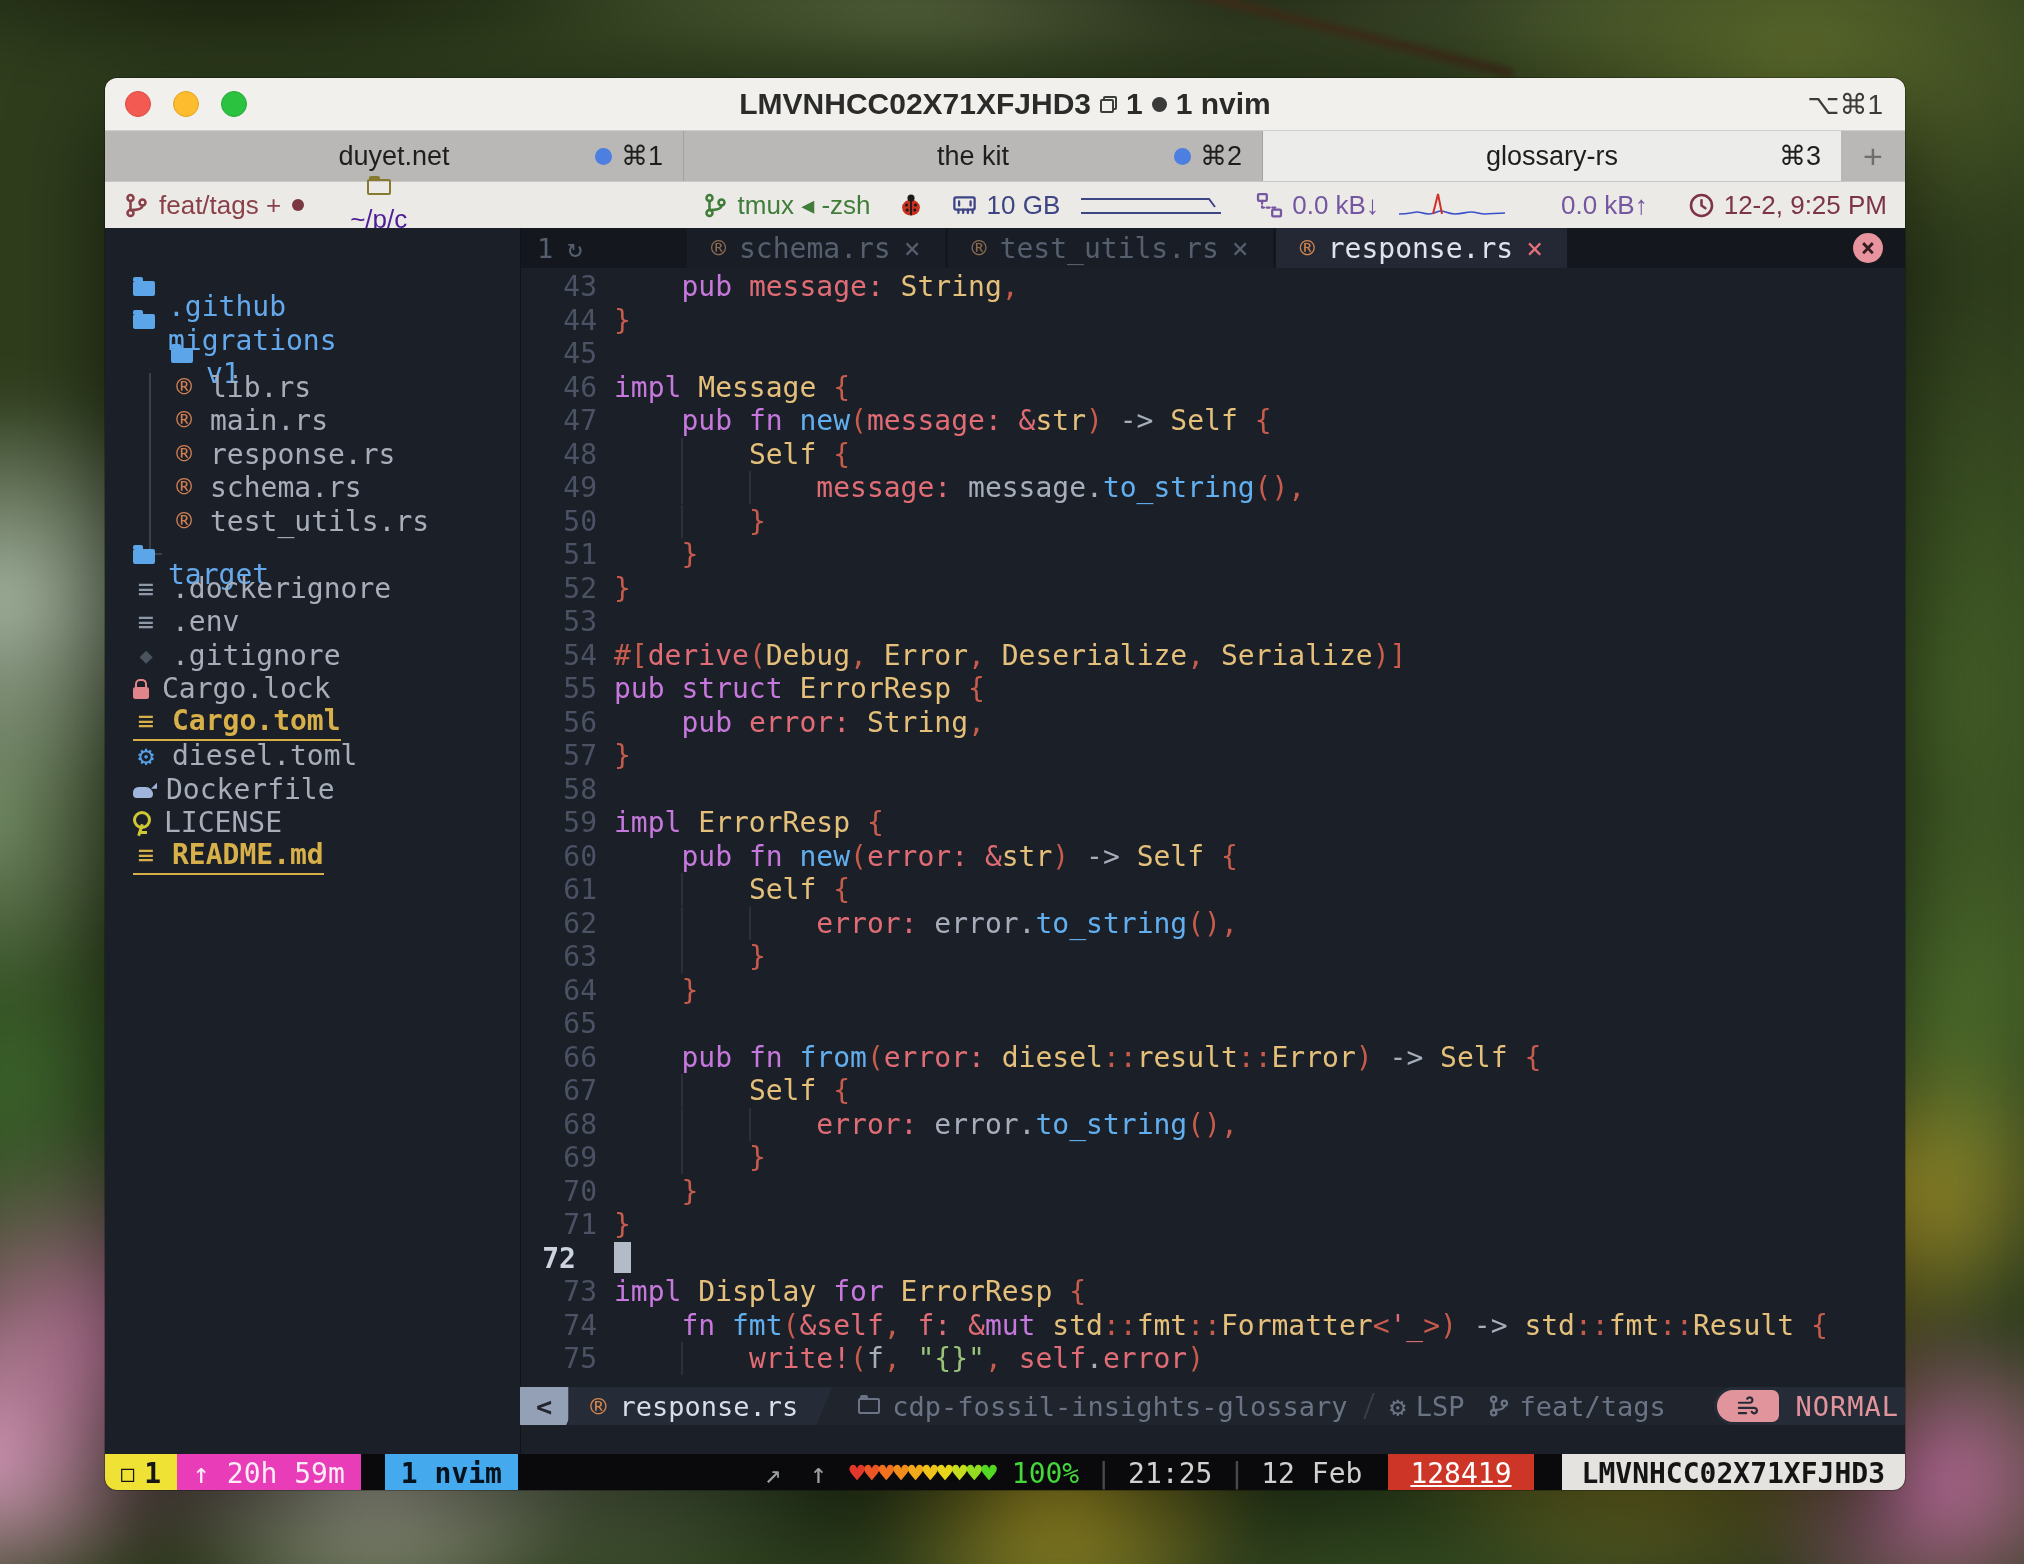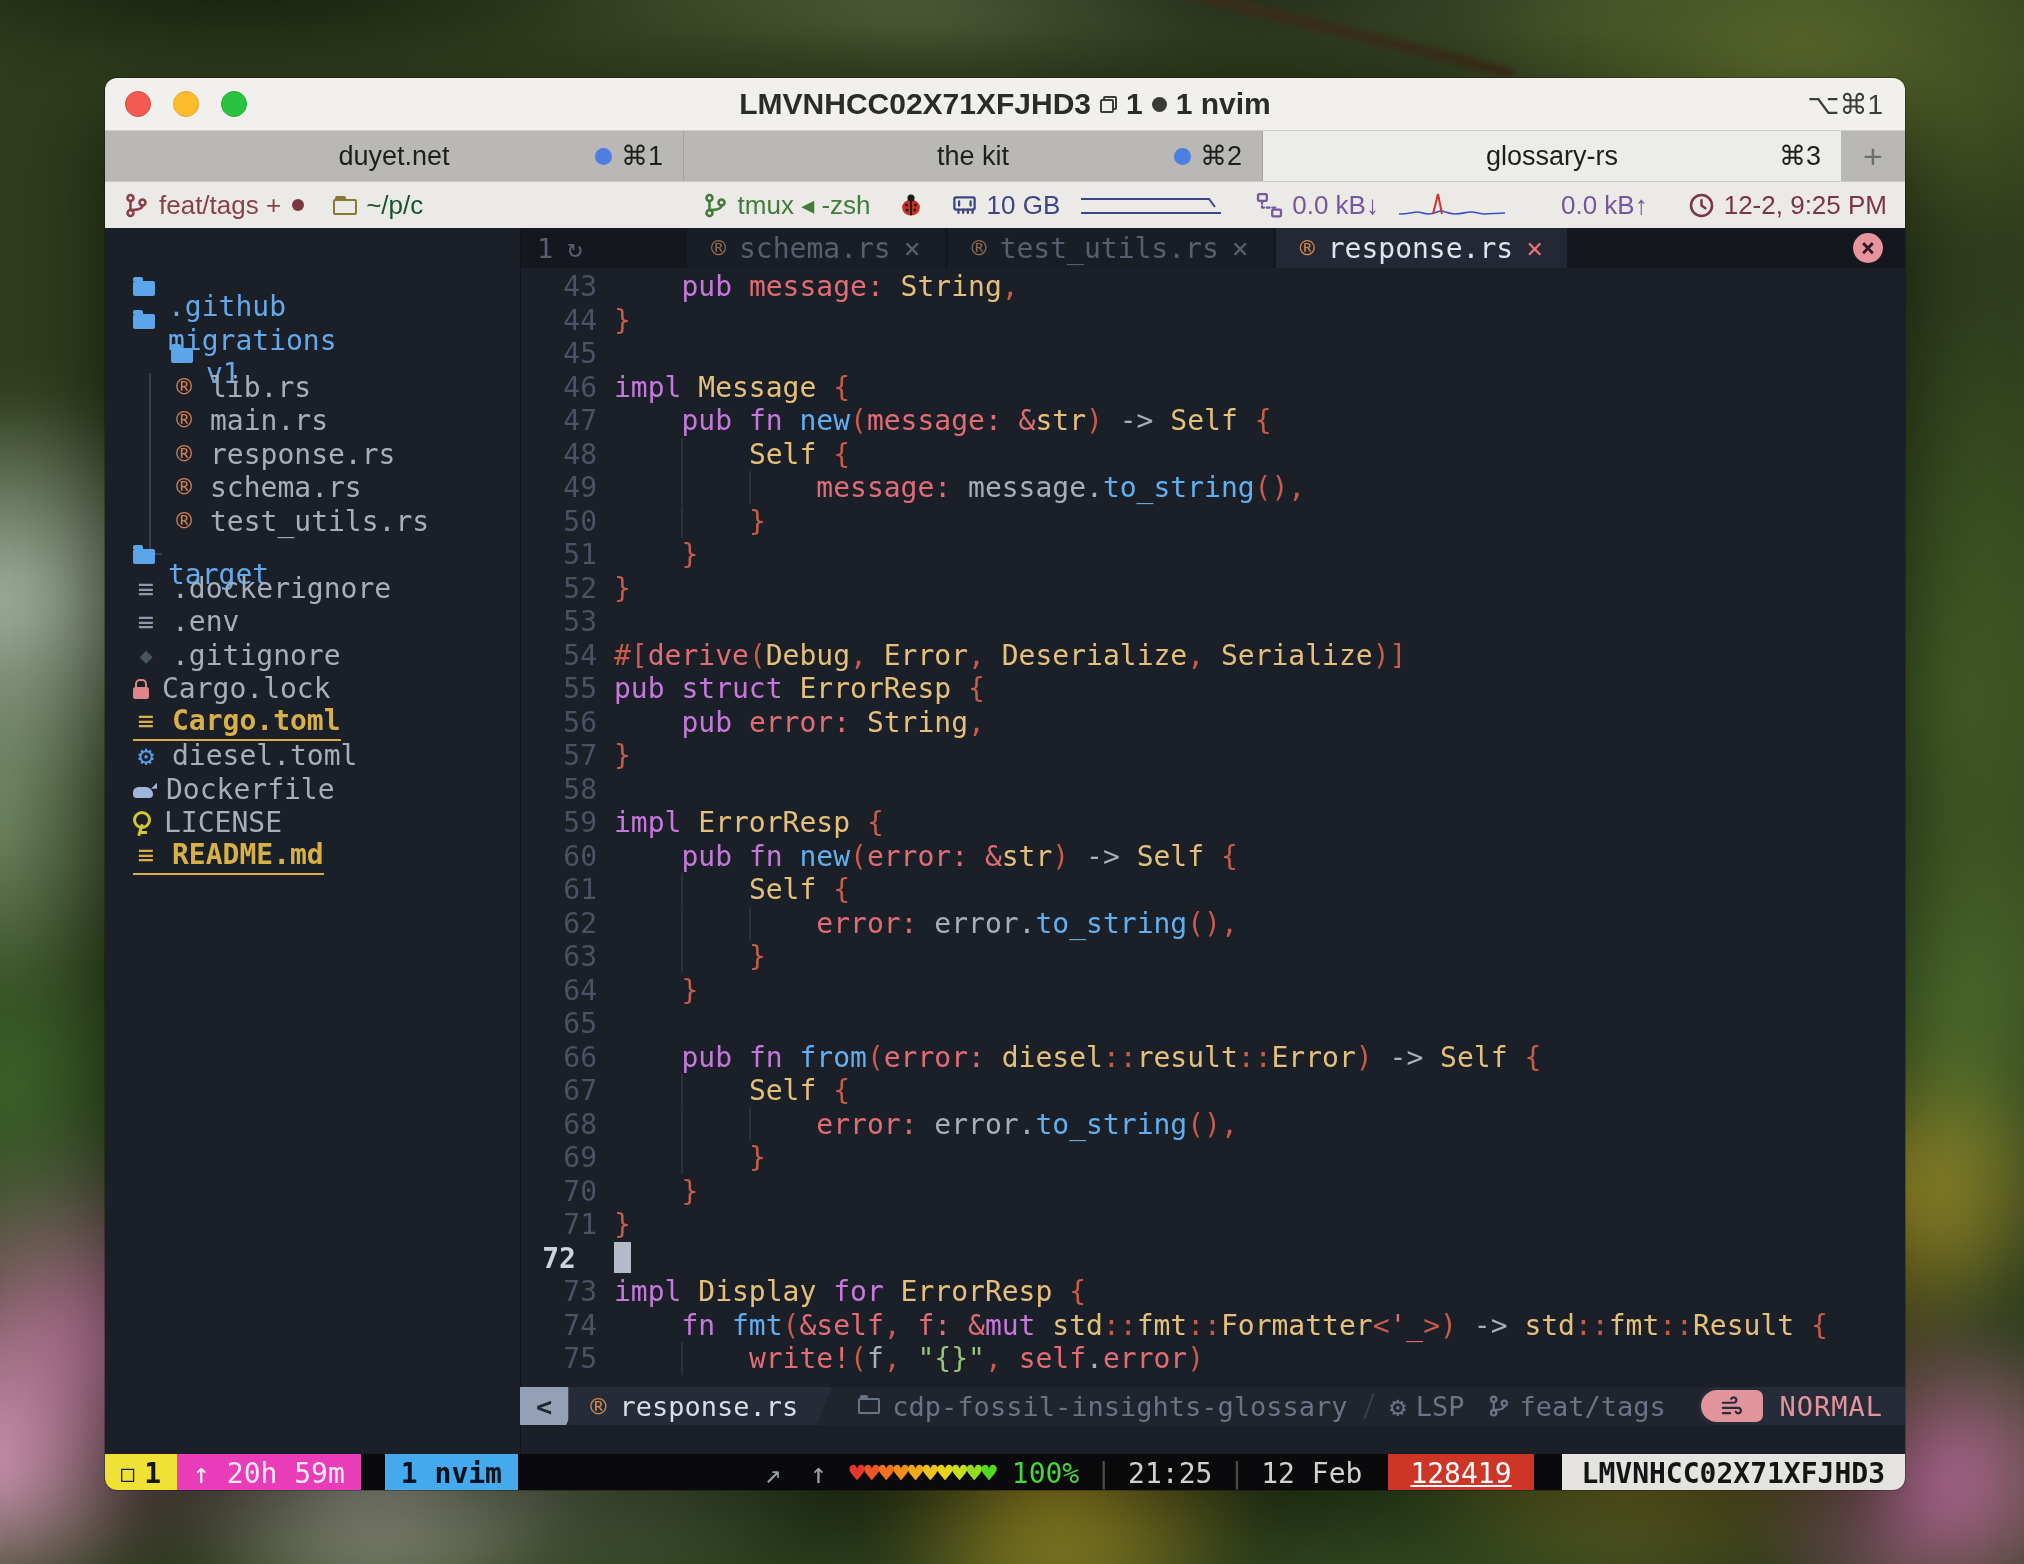--- a/index.html
+++ b/index.html
@@ -56,21 +56,21 @@
   .tab-label{position:absolute;left:0;right:0;text-align:center;}
   .tab-right{position:absolute;right:20px;display:flex;align-items:center;gap:9px;}
   .tab-dot{width:17px;height:17px;border-radius:50%;background:#4d7fe0;}
   .tab-plus{width:64px;background:#b9b8b6;display:flex;align-items:center;justify-content:center;font-size:34px;color:#6e6e6c;}
 
   
   .statusbar{height:46px;background:#eceae7;border-top:1px solid #c8c7c4;display:flex;align-items:center;font-size:26px;padding:0 18px;}
   .sb{display:flex;align-items:center;gap:9px;white-space:nowrap;}
   .sb-git{color:#8a4048;}
   .sb-dot{width:12px;height:12px;border-radius:50%;background:#7c3840;display:inline-block;margin-left:2px;}
-  .sb-path{color:#14532d;margin-left:29px;}
+  .sb-path{color:#4c1d95;margin-left:46px;flex-direction:column;}
   .sb-shell{color:#3f7d39;margin-left:auto;}
   .sb-bug{margin-left:26px;}
   .sb-mem{color:#3e4584;margin-left:26px;}
   .sb-net{color:#7457a0;margin-left:30px;}
   .sb-up{color:#7457a0;margin-left:26px;}
   .sb-clock{color:#7c3448;margin-left:40px;}
   .sb-graph{margin-left:16px;}
   .oicon{width:27px;height:27px;}
   .oicon *{fill:none;stroke:currentColor;stroke-width:1.7;stroke-linecap:round;stroke-linejoin:round;}
   .folder-glyph{width:24px;height:16px;background:#857a30;border-radius:2px;position:relative;display:inline-block;margin-top:3px;
@@ -145,21 +145,21 @@
     clip-path:polygon(0 0,100% 0,calc(100% - 16px) 100%,0 100%);}
   .sl-file{height:100%;background:#262c37;display:flex;align-items:center;gap:13px;padding:0 34px 0 22px;color:#d9dee8;margin-left:-14px;
     clip-path:polygon(0 0,100% 0,calc(100% - 16px) 100%,0 100%);}
   .sl-file .bicon{color:#d1854f;}
   .sl-proj{display:flex;align-items:center;gap:12px;margin-left:26px;}
   .sl-folder{width:18px;height:12px;border:2.5px solid #6b7484;border-radius:2px;position:relative;display:inline-block;}
   .sl-folder::before{content:"";position:absolute;top:-5px;left:0;width:8px;height:3px;background:#6b7484;border-radius:2px 2px 0 0;}
   .slash{width:2px;height:26px;background:#39404d;transform:skewX(-20deg);margin:0 20px;}
   .sl-lsp{display:flex;align-items:center;gap:10px;}
   .sl-branch{display:flex;align-items:center;gap:9px;margin-left:22px;}
-  .sl-mode{margin-left:auto;height:100%;background:#262c37;border-radius:19px 0 0 19px;display:flex;align-items:center;padding-right:22px;}
+  .sl-mode{margin-left:auto;height:100%;background:#262c37;border-radius:19px 0 0 19px;display:flex;align-items:center;padding-right:6px;}
   .mode-pill{height:32px;width:62px;background:#e2949c;border-radius:16px 7px 7px 16px;display:flex;align-items:center;justify-content:center;margin:0 16px 0 3px;color:#262c37;}
   .mode-text{color:#e2949c;letter-spacing:1px;}
 
   
   .tmux{position:absolute;left:0;right:0;bottom:0;height:38px;background:#0a0a0c;display:flex;align-items:center;font-size:28px;color:#9aa0a0;}
   .tseg{height:38px;display:flex;align-items:center;padding:0 16px;gap:10px;white-space:nowrap;}
   .tseg-win{background:#f0e135;color:#151515;}
   .tseg-win .twinnum{font-weight:bold;}
   .tsq{font-size:22px;}
   .tseg-up{background:#e83cb8;color:#fcecf6;}

